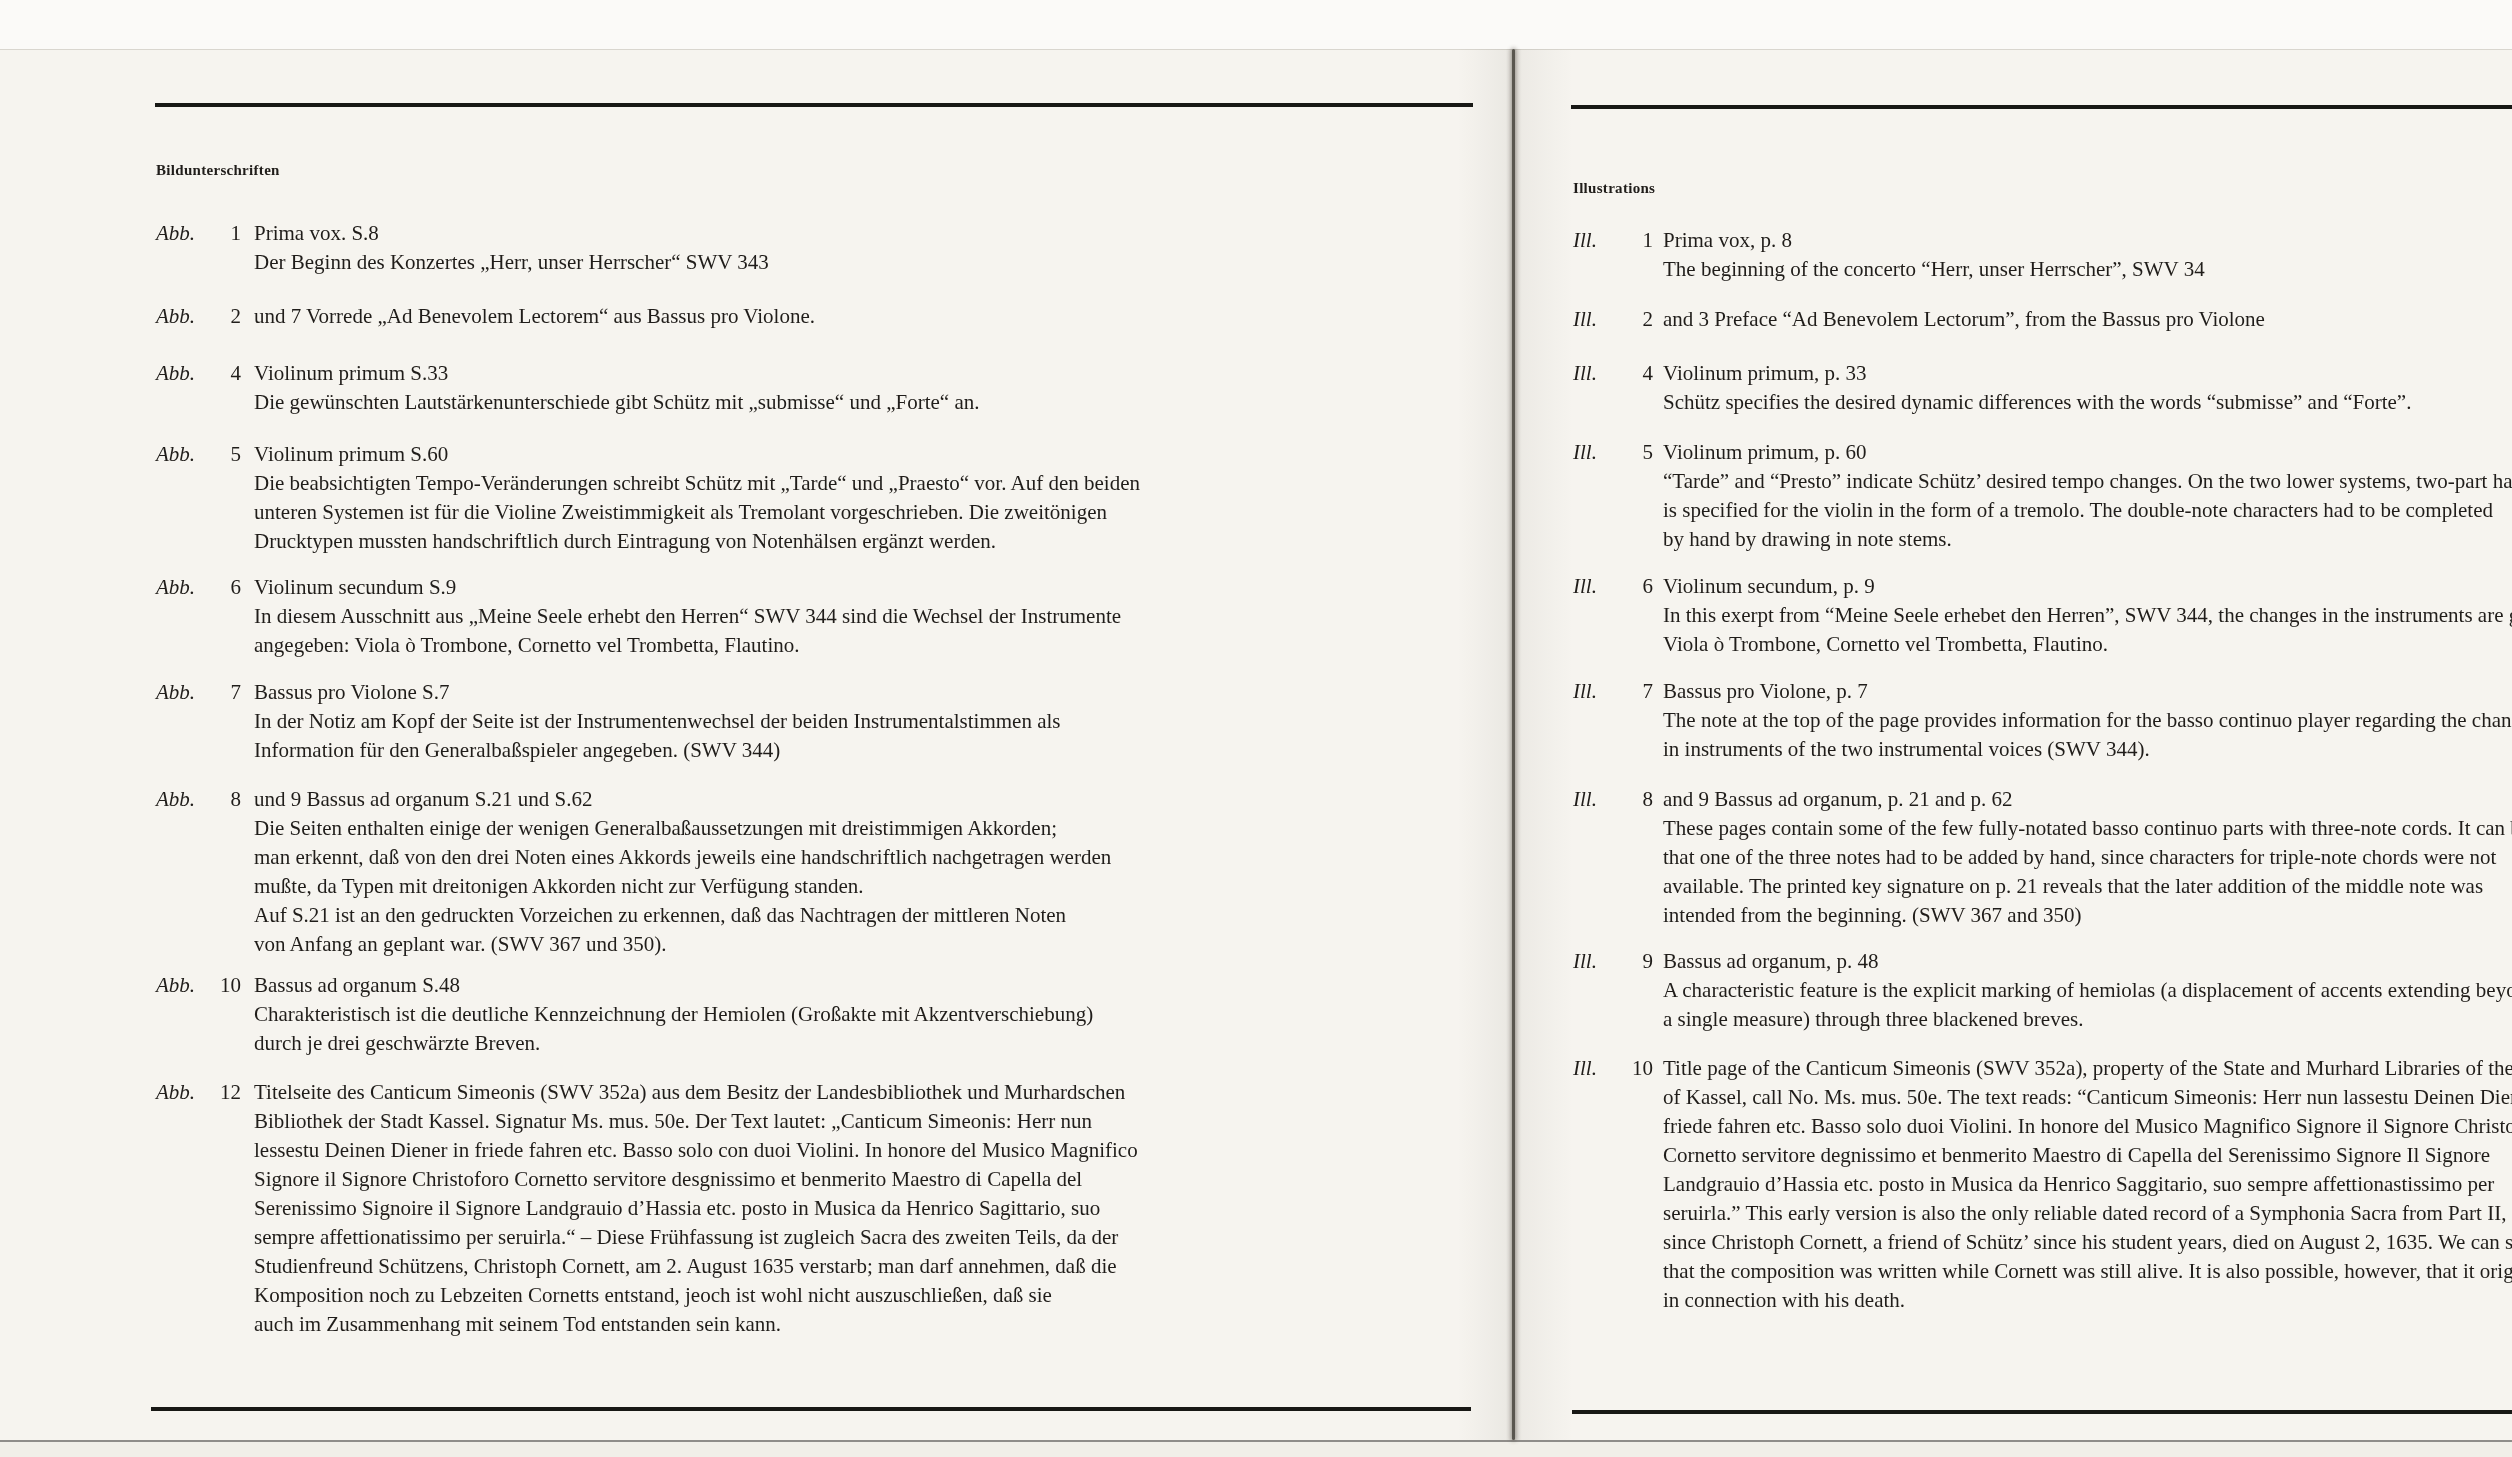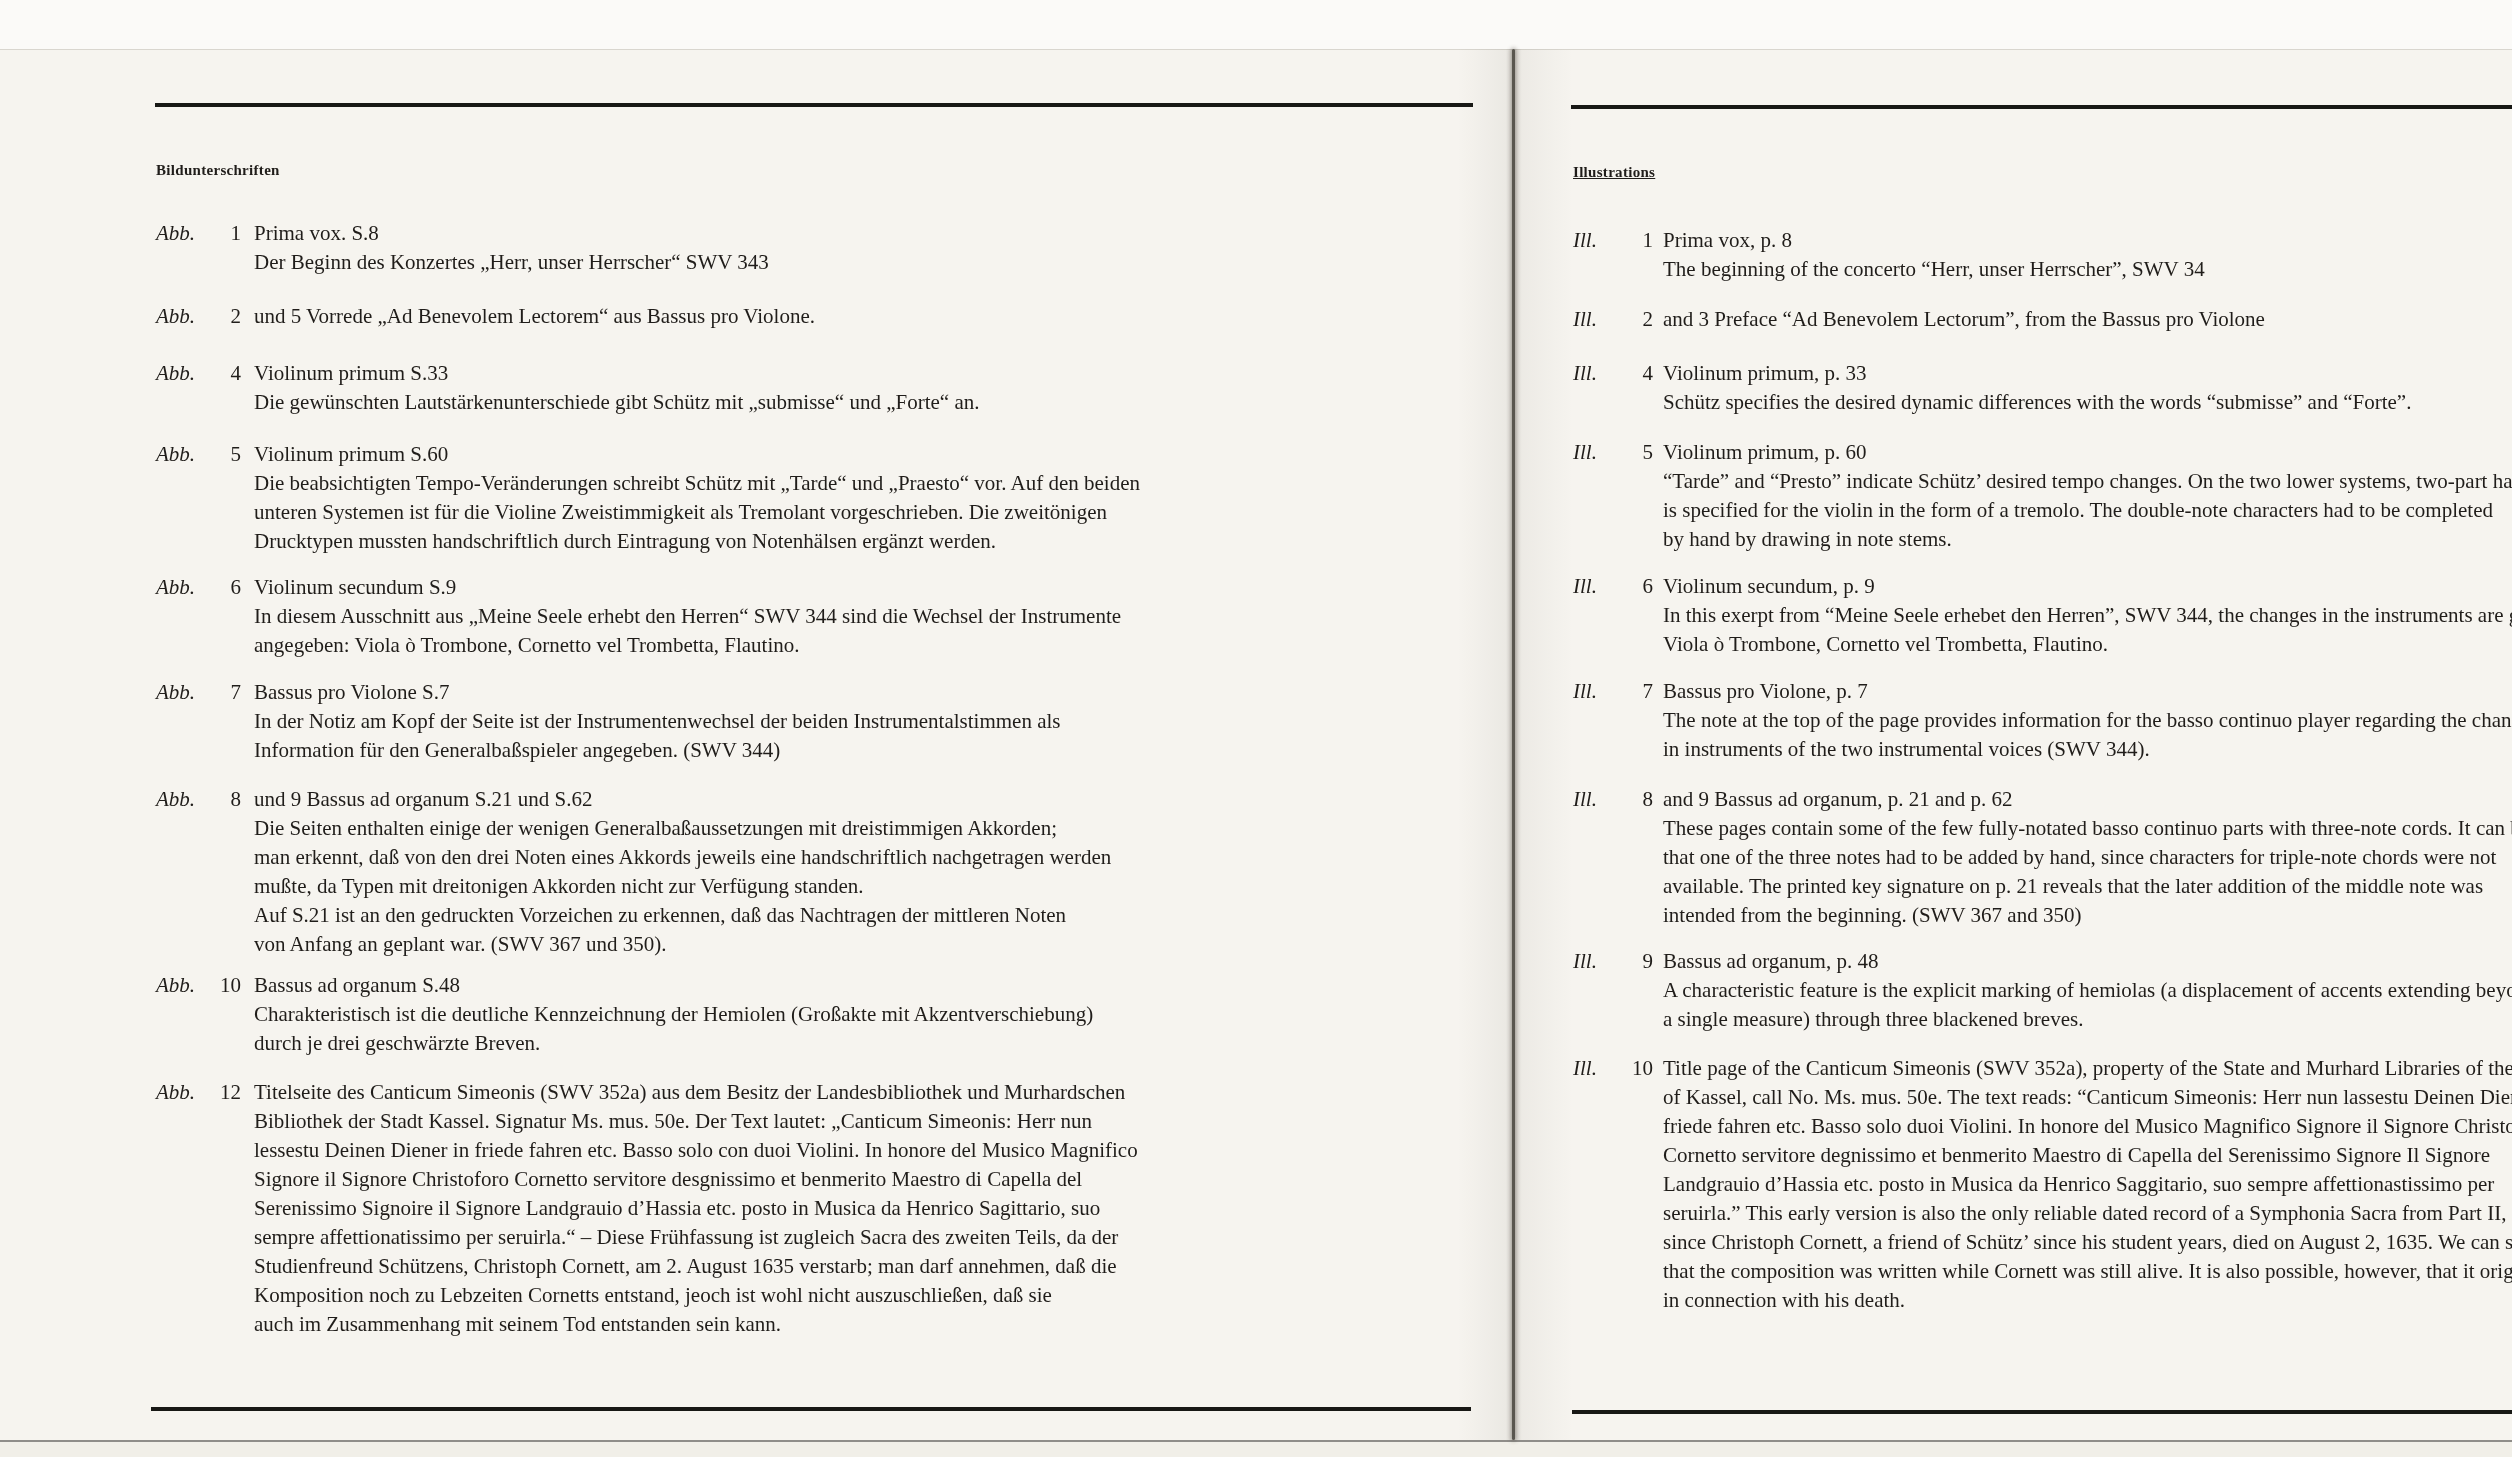--- a/index.html
+++ b/index.html
@@ -21,21 +21,21 @@
     background:#59564f;box-shadow:0 0 4px 1px rgba(70,65,55,0.45);border-radius:1.5px;}
   
   .rule{position:absolute;background:#181815;}
   .rule-left-top{top:103px;left:155px;width:1318px;height:4px;}
   .rule-right-top{top:105px;left:1571px;width:1326px;height:4px;}
   .rule-left-bottom{top:1407px;left:151px;width:1320px;height:4px;}
   .rule-right-bottom{top:1410px;left:1572px;width:1301px;height:3.5px;}
   
   .page-title{position:absolute;font-size:15px;font-weight:bold;letter-spacing:0.3px;white-space:nowrap;}
   .title-left{top:162px;left:156px;}
-  .title-right{top:164px;left:1573px;text-decoration:underline;}
+  .title-right{top:180px;left:1573px;}
   
   .item{position:absolute;font-size:21px;line-height:29px;}
   .item .lab{position:absolute;left:0;top:0;font-style:italic;}
   .item .num{position:absolute;left:48px;top:0;width:37px;text-align:right;}
   .item .txt{margin-left:98px;white-space:nowrap;}
   .item-left{left:156px;width:1321px;}
   .item-right{left:1573px;width:1326px;}
   .item-right .num{left:45px;width:35px;}
   .item-right .txt{margin-left:90px;}
 </style>
@@ -57,21 +57,21 @@
 <div class="page-title title-left">Bildunterschriften</div>
 
 <div class="item item-left" style="top:219px">
   <span class="lab">Abb.</span>
   <span class="num">1</span>
   <div class="txt">Prima vox. S.8<br>Der Beginn des Konzertes „Herr, unser Herrscher“ SWV 343</div>
 </div>
 <div class="item item-left" style="top:302px">
   <span class="lab">Abb.</span>
   <span class="num">2</span>
-  <div class="txt">und 5 Vorrede „Ad Benevolem Lectorem“ aus Bassus pro Violone.</div>
+  <div class="txt">und 7 Vorrede „Ad Benevolem Lectorem“ aus Bassus pro Violone.</div>
 </div>
 <div class="item item-left" style="top:359px">
   <span class="lab">Abb.</span>
   <span class="num">4</span>
   <div class="txt">Violinum primum S.33<br>Die gewünschten Lautstärkenunterschiede gibt Schütz mit „submisse“ und „Forte“ an.</div>
 </div>
 <div class="item item-left" style="top:440px">
   <span class="lab">Abb.</span>
   <span class="num">5</span>
   <div class="txt">Violinum primum S.60<br>Die beabsichtigten Tempo-Veränderungen schreibt Schütz mit „Tarde“ und „Praesto“ vor. Auf den beiden<br>unteren Systemen ist für die Violine Zweistimmigkeit als Tremolant vorgeschrieben. Die zweitönigen<br>Drucktypen mussten handschriftlich durch Eintragung von Notenhälsen ergänzt werden.</div>

